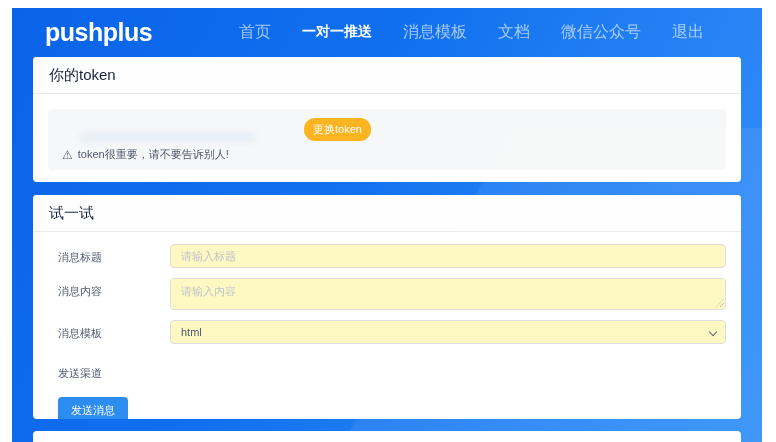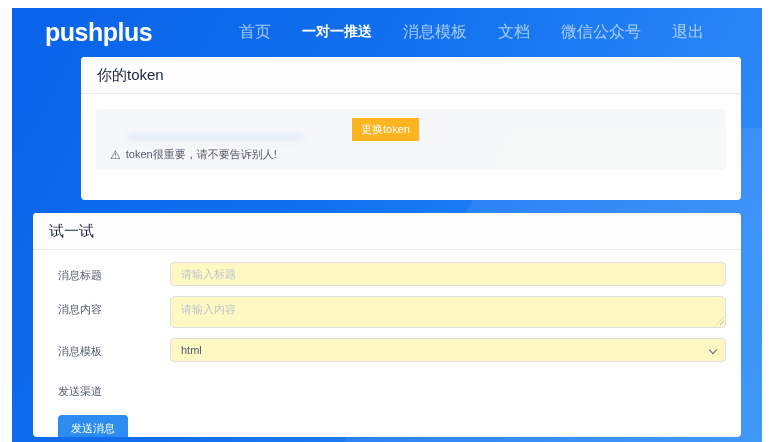--- a/index.html
+++ b/index.html
@@ -17,31 +17,31 @@
   .logo { color:#ffffff; font-size:25px; font-weight:700; letter-spacing:-0.5px; }
   .nav-links { display:flex; align-items:center; gap:31px; margin-left:auto; margin-right:58px; }
   .nav-link { color:rgba(255,255,255,0.62); font-size:16px; cursor:pointer; white-space:nowrap; }
   .nav-link.active { color:#ffffff; font-weight:700; font-size:14px; }
 
   
   .container { padding:0 21px; }
   .card { background:#ffffff; border-radius:4px; overflow:hidden; }
   .card-header { padding:9px 16px 8px 16px; font-size:15px; color:#17233d;
     border-bottom:1px solid #e8eaec; background:#fefefe; }
-  .card1 { margin-top:1px; height:143px;margin-left:48px; }
+  .card1 { margin-top:1px; height:125px; }
   .card1 .card-body { padding:15px; }
 
   .token-box { background:#f6f7f8; border-radius:4px; padding:9px 14px 8px 14px; }
   .token-row { display:flex; align-items:center; position:relative; height:22px; }
   .token-blur { width:234px; height:13px; border-radius:2px;
     background:linear-gradient(90deg,#cfe0f7,#a9c9f2 22%,#d8e5f9 40%,#aecdf3 58%,#cade f5 70%,#b3d0f4 84%,#dde9fa);
     filter:blur(2px); }
   .token-blur-echo { position:absolute; left:18px; top:16px; width:175px; height:7px;
     background:#dfe9f8; filter:blur(3px); opacity:.8; }
-  .btn-warning { margin-left:8px; background:#fcb421; color:#ffffff; border:none; border-radius:0;
+  .btn-warning { margin-left:8px; background:#fcb421; color:#ffffff; border:none; border-radius:11px;
     font-size:11px; padding:4px 9px; cursor:pointer; font-family:inherit; }
   .token-warning { margin-top:7px; display:flex; align-items:center; gap:5px;
     font-size:11px; color:#515a6e; }
   .warn-icon { font-size:12px; line-height:1; color:#515a6e; }
 
   .gap { height:13px; }
   .card2 { height:224px; }
 
   .form { padding:12px 15px 0 25px; }
   .form-row { display:flex; margin-bottom:10px; }

